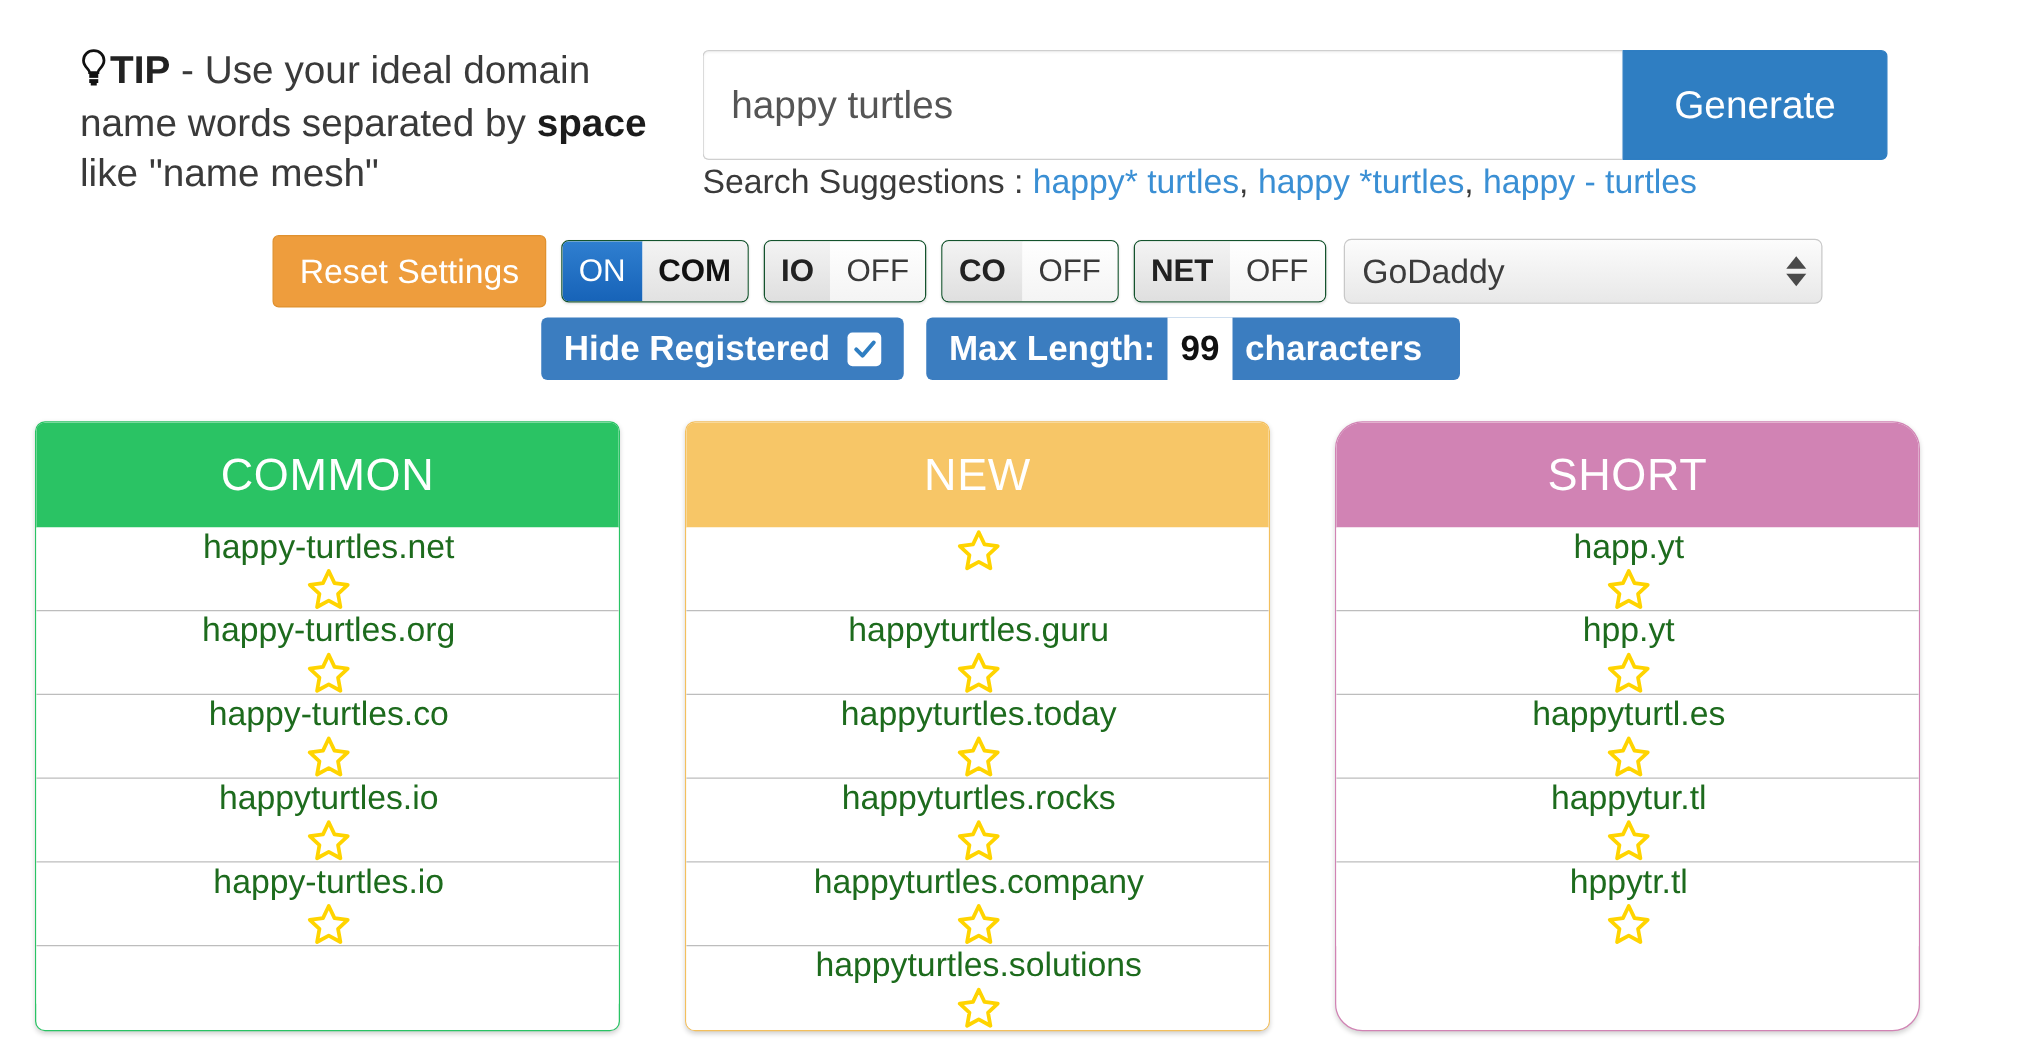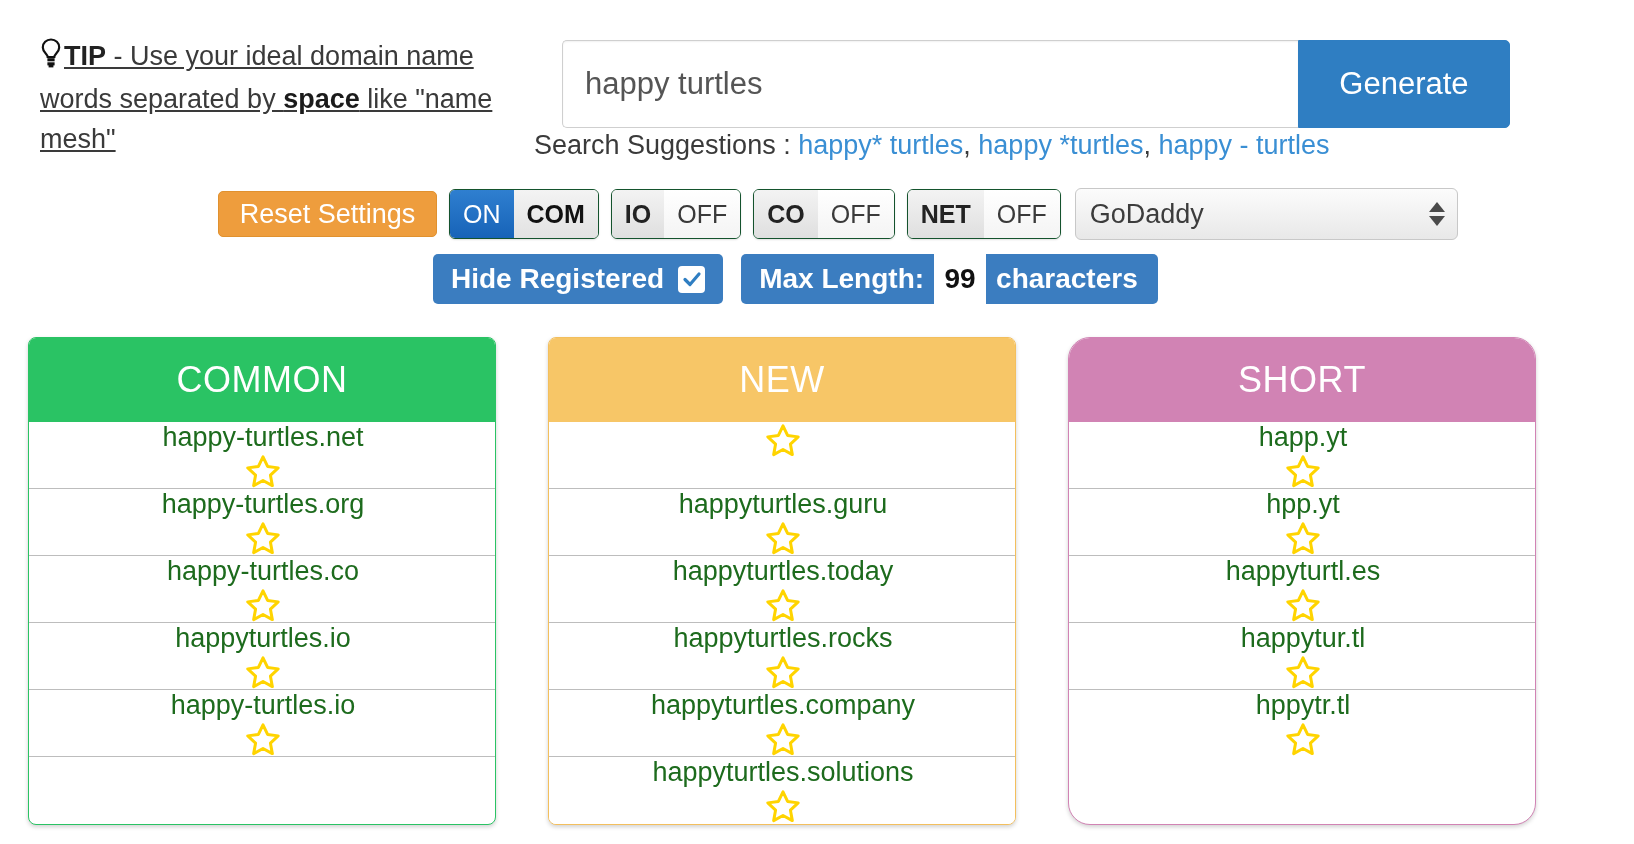--- a/index.html
+++ b/index.html
@@ -8,22 +8,22 @@
     width: 1634px; height: 844px;
     background: #ffffff;
     font-family: "Liberation Sans", sans-serif;
     overflow: hidden;
   }
 
   .page { position: relative; width: 1634px; height: 844px; }
 
   
   .tip {
-    position: absolute; left: 40px; top: 36px; width: 480px;
-    font-size: 27px; line-height: 40px; color: #3a3a3a; text-decoration: underline;
+    position: absolute; left: 64px; top: 36px; width: 480px;
+    font-size: 31px; line-height: 40px; color: #3a3a3a;
   }
   .tip .bulb { display: inline-block; vertical-align: -3px; margin-right: 2px; }
   .tip b { font-weight: bold; color: #222; }
   .tip .tipword { font-weight: bold; color: #1b1b1b; }
 
   
   .searchwrap {
     position: absolute; left: 562px; top: 40px;
     width: 948px; height: 88px;
     display: flex;
@@ -41,33 +41,33 @@
   }
   .generate-btn {
     flex: 0 0 212px; height: 88px;
     background: #2f7ec2; border: 1px solid #2f7ec2;
     border-radius: 0 5px 5px 0;
     color: #fff; font-size: 31px;
     font-family: "Liberation Sans", sans-serif;
     cursor: pointer;
   }
   .suggest {
-    position: absolute; left: 534px; top: 130px;
+    position: absolute; left: 562px; top: 130px;
     font-size: 27px; color: #3a3a3a; white-space: nowrap;
   }
   .suggest a { color: #3a8fd4; text-decoration: none; }
   .suggest .sep { color: #3a3a3a; }
 
   
   .row1 {
     position: absolute; left: 218px; top: 188px;
     display: flex; align-items: center; gap: 12px;
   }
   .reset-btn {
-    width: 219px; height: 46px;
+    width: 219px; height: 58px;
     background: #ee9d3d; border: 1px solid #e0912f; border-radius: 5px;
     color: #fff; font-size: 27px;
     font-family: "Liberation Sans", sans-serif; cursor: pointer;
   }
   .toggle {
     display: flex; height: 50px; border-radius: 6px; overflow: hidden;
     border: 1px solid #14532d; cursor: pointer;
     box-shadow: 0 1px 2px rgba(0,0,0,.12);
   }
   .toggle .seg {
@@ -133,21 +133,21 @@
     height: 50px; background: #3b7dc0; border-radius: 5px;
     color: #fff; font-size: 28px; font-weight: bold;
     padding-left: 18px;
   }
   .maxlen .lbl { margin-right: 10px; }
   .maxlen-input {
     width: 52px; height: 50px; border: none; background: #fff;
     color: #111; font-size: 28px; font-weight: bold; text-align: center;
     font-family: "Liberation Sans", sans-serif; outline: none;
   }
-  .maxlen .unit { margin-left: 10px; padding-right: 20px; }
+  .maxlen .unit { margin-left: 10px; padding-right: 30px; }
 
   
   .cards {
     position: absolute; left: 28px; top: 337px;
     width: 1578px; display: flex; gap: 52px;
   }
   .card {
     width: 468px; border-radius: 8px; overflow: hidden;
     background: #fff; box-shadow: 0 2px 4px rgba(0,0,0,.18);
     border: 1px solid transparent;

